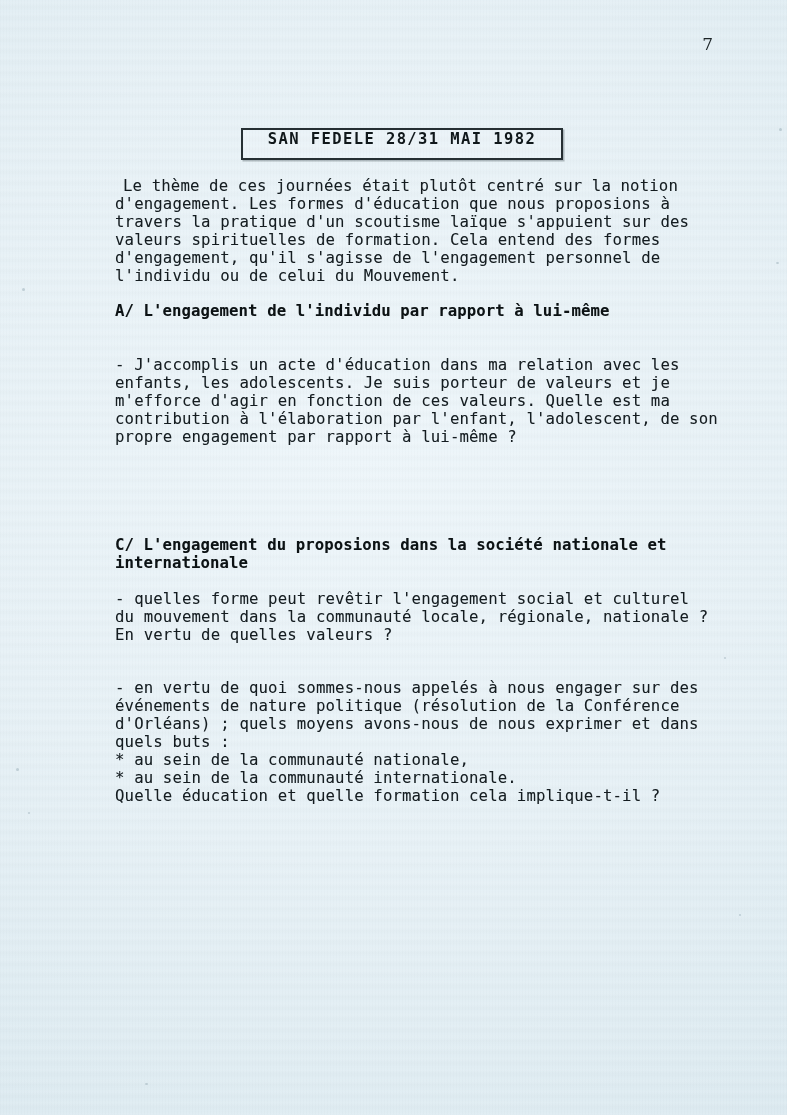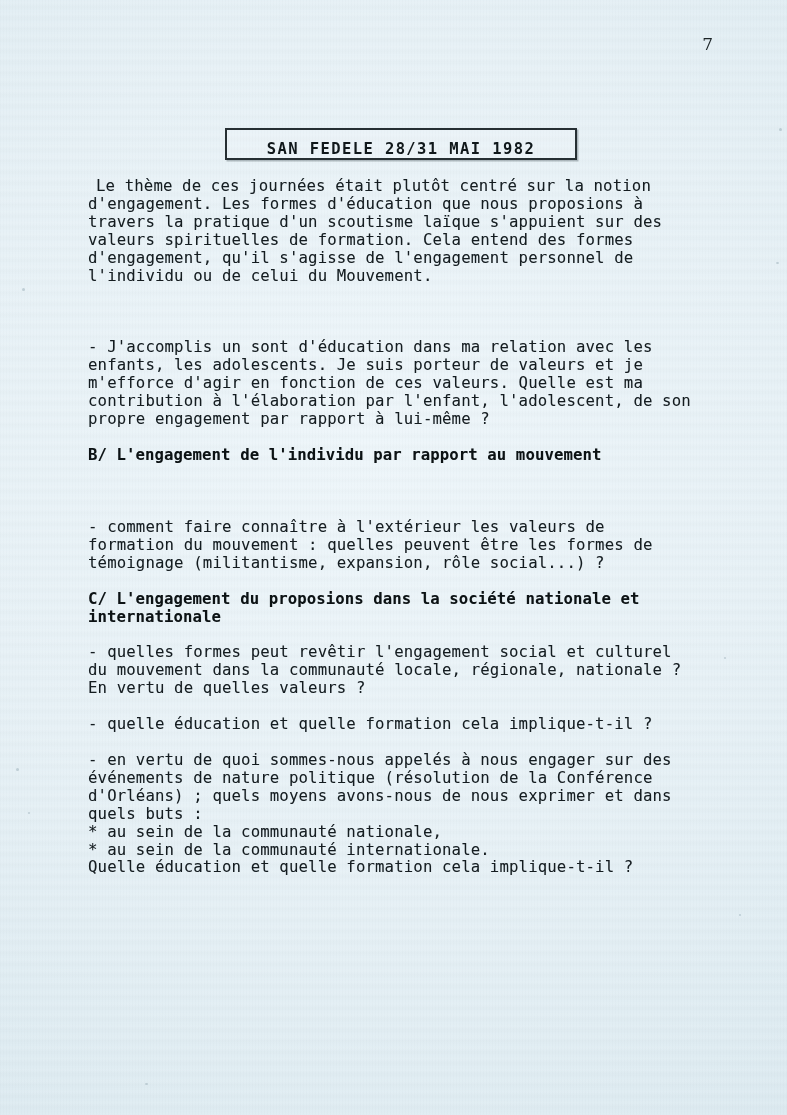--- a/index.html
+++ b/index.html
@@ -66,30 +66,30 @@
     right: 74px;
     font-size: 17px;
     color: #1b2326;
     font-family: "DejaVu Serif", serif;
     letter-spacing: 0;
   }
 
   
   .title-box {
     position: absolute;
-    left: 225px;
+    left: 241px;
     top: 128px;
-    width: 352px;
+    width: 322px;
     height: 32px;
     border: 2px solid #262f33;
     box-sizing: border-box;
     background: rgba(255,255,255,0.12);
     box-shadow: 1.5px 1.5px 0 rgba(40,52,58,0.30);
     display: flex;
-    align-items: flex-end;
+    align-items: flex-start;
     justify-content: center;
   }
   .title-text {
     font-size: 15.5px;
     font-weight: bold;
     letter-spacing: 1.4px;
     color: #10181b;
     white-space: pre;
   }
 
@@ -112,21 +112,21 @@
     font-weight: bold;
     color: #0c1214;
     letter-spacing: 0.12px;
   }
   .block.indent-first {
     text-indent: 8px;
   }
   .gap-md { height: 18px; }
 
   
-  .block { text-shadow: 0.25px 0 0 rgba(20,28,32,0.25); }
+  .block { text-shadow: 0.25px 0 0 rgba(20,28,32,0.25); margin-left: 27px; }
 </style>
 </head>
 <body>
 
 <div class="page">
 
   <span class="speck" style="left:22px;  top:288px;  width:3px; height:3px;"></span>
   <span class="speck" style="left:779px; top:128px;  width:3px; height:3px;"></span>
   <span class="speck" style="left:776px; top:262px;  width:3px; height:2px;"></span>
   <span class="speck" style="left:724px; top:657px;  width:2px; height:2px;"></span>
@@ -145,53 +145,49 @@
   <div class="body">
 
     <p class="block indent-first">Le thème de ces journées était plutôt centré sur la notion
 d'engagement. Les formes d'éducation que nous proposions à
 travers la pratique d'un scoutisme laïque s'appuient sur des
 valeurs spirituelles de formation. Cela entend des formes
 d'engagement, qu'il s'agisse de l'engagement personnel de
 l'individu ou de celui du Mouvement.</p>
     <div class="gap-md"></div>
 
+    <p class="block heading">A/ L'engagement de l'individu par rapport à lui-même</p>
     <div class="gap-md"></div>
 
     <div class="gap-md"></div>
 
-    <p class="block">- J'accomplis un sont d'éducation dans ma relation avec les
+    <p class="block">- J'accomplis un acte d'éducation dans ma relation avec les
 enfants, les adolescents. Je suis porteur de valeurs et je
 m'efforce d'agir en fonction de ces valeurs. Quelle est ma
 contribution à l'élaboration par l'enfant, l'adolescent, de son
 propre engagement par rapport à lui-même ?</p>
     <div class="gap-md"></div>
 
-    <p class="block heading">B/ L'engagement de l'individu par rapport au mouvement</p>
     <div class="gap-md"></div>
 
     <div class="gap-md"></div>
 
     <div class="gap-md"></div>
 
-    <p class="block">- comment faire connaître à l'extérieur les valeurs de
-formation du mouvement : quelles peuvent être les formes de
-témoignage (militantisme, expansion, rôle social...) ?</p>
     <div class="gap-md"></div>
 
     <p class="block heading">C/ L'engagement du proposions dans la société nationale et
 internationale</p>
     <div class="gap-md"></div>
 
-    <p class="block">- quelles formes peut revêtir l'engagement social et culturel
+    <p class="block">- quelles forme peut revêtir l'engagement social et culturel
 du mouvement dans la communauté locale, régionale, nationale ?
 En vertu de quelles valeurs ?</p>
     <div class="gap-md"></div>
 
-    <p class="block">- quelle éducation et quelle formation cela implique-t-il ?</p>
     <div class="gap-md"></div>
 
     <p class="block">- en vertu de quoi sommes-nous appelés à nous engager sur des
 événements de nature politique (résolution de la Conférence
 d'Orléans) ; quels moyens avons-nous de nous exprimer et dans
 quels buts :
 * au sein de la communauté nationale,
 * au sein de la communauté internationale.
 Quelle éducation et quelle formation cela implique-t-il ?</p>
 

